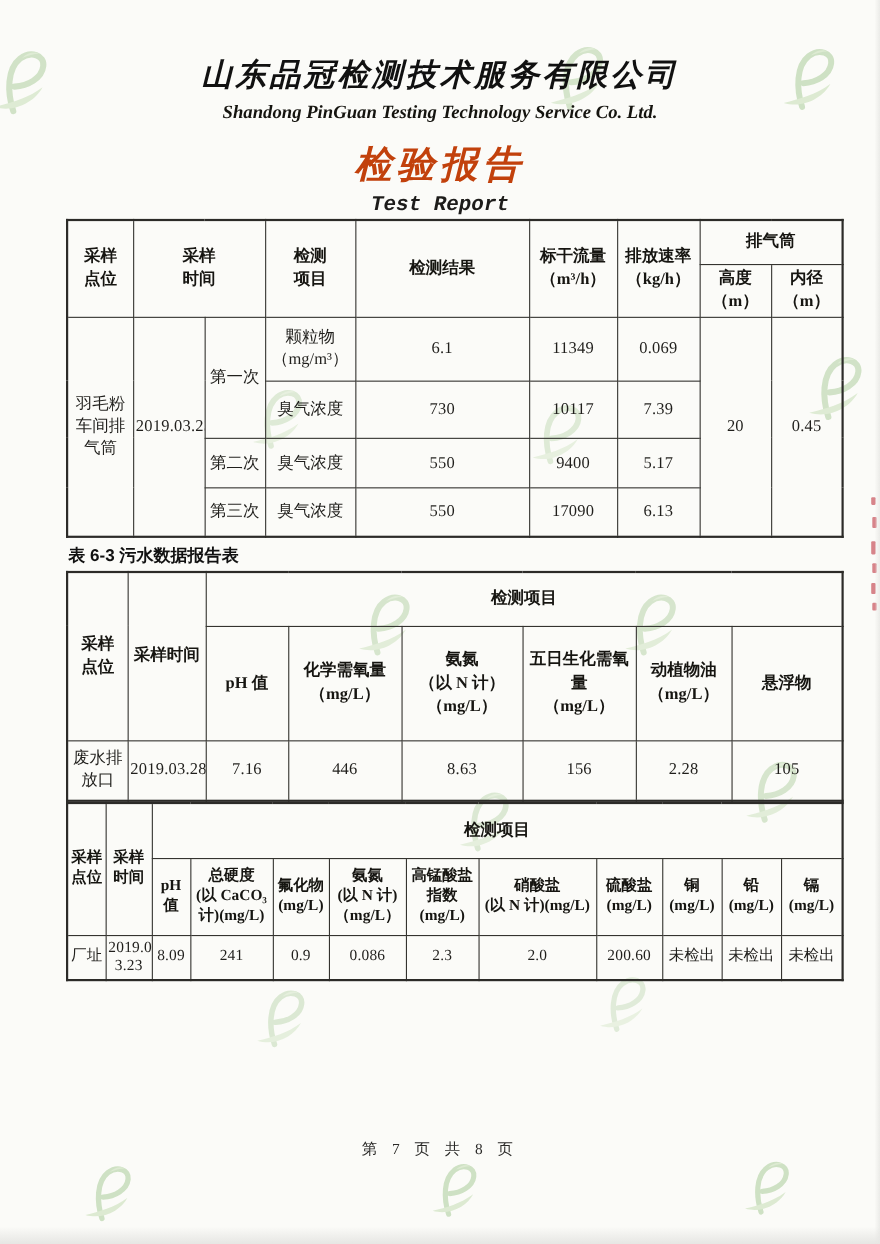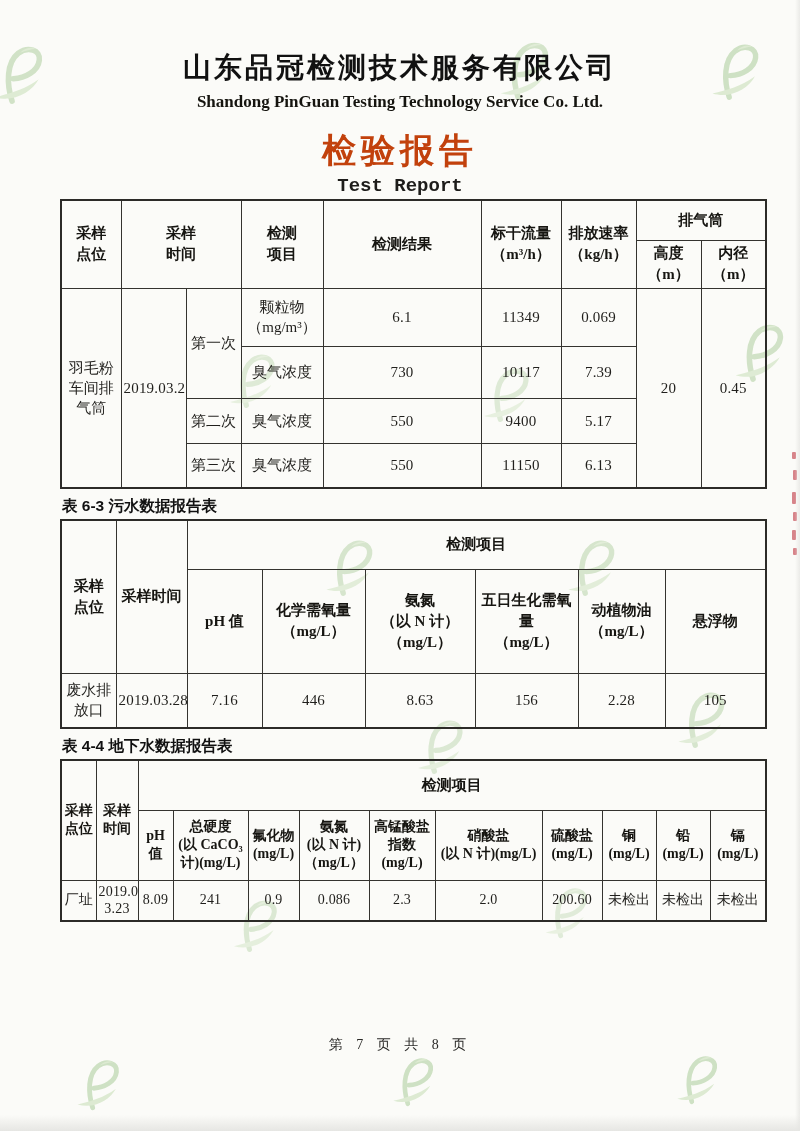--- a/index.html
+++ b/index.html
@@ -13,21 +13,21 @@
     background:linear-gradient(#fbfbf800,#e6e6e3);pointer-events:none;z-index:3;
   }
   .page::before{ 
     content:"";position:absolute;top:0;bottom:0;right:0;width:5px;
     background:linear-gradient(90deg,#fbfbf800,#ebebe8);pointer-events:none;z-index:3;
   }
   .wm-layer{position:absolute;inset:0;z-index:0;}
   .wm{position:absolute;}
   .content{position:relative;z-index:1;}
 
-  .doc-header{text-align:center;padding-top:48px;}
+  .doc-header{text-align:center;padding-top:48px;font-style:italic;}
   .company-cn{
     font-family:"Liberation Sans","DejaVu Sans",sans-serif;
     font-size:28px;font-weight:bold;letter-spacing:3px;line-height:40px;color:#111;
   }
   .company-en{
     font-size:17px;font-weight:bold;line-height:24px;margin-top:2px;color:#15140f;
   }
   .report-title-cn{
     font-family:"Liberation Sans","DejaVu Sans",sans-serif;
     font-size:34px;font-weight:bold;letter-spacing:5px;line-height:44px;margin-top:14px;color:#c2410c;
@@ -196,21 +196,21 @@
         <td>第二次</td>
         <td>臭气浓度</td>
         <td class="num">550</td>
         <td class="num">9400</td>
         <td class="num">5.17</td>
       </tr>
       <tr style="height:45px">
         <td>第三次</td>
         <td>臭气浓度</td>
         <td class="num">550</td>
-        <td class="num">11150</td>
+        <td class="num">17090</td>
         <td class="num">6.13</td>
       </tr>
     </tbody>
       </table>
 
     <div class="tbl-caption">表 6-3 污水数据报告表</div>
     <table>
       <colgroup>
         <col style="width:55px">
           <col style="width:71px">
@@ -248,21 +248,20 @@
         <td class="num">7.16</td>
         <td class="num">446</td>
         <td class="num">8.63</td>
         <td class="num">156</td>
         <td class="num">2.28</td>
         <td class="num">105</td>
       </tr>
     </tbody>
       </table>
 
-    <div class="tbl-caption">表 4-4 地下水数据报告表</div>
     <table style="font-size:14px">
       <colgroup>
         <col style="width:35px">
           <col style="width:42px">
           <col style="width:35px">
         <col style="width:75px">
           <col style="width:51px">
           <col style="width:70px">
         <col style="width:66px">
           <col style="width:107px">

